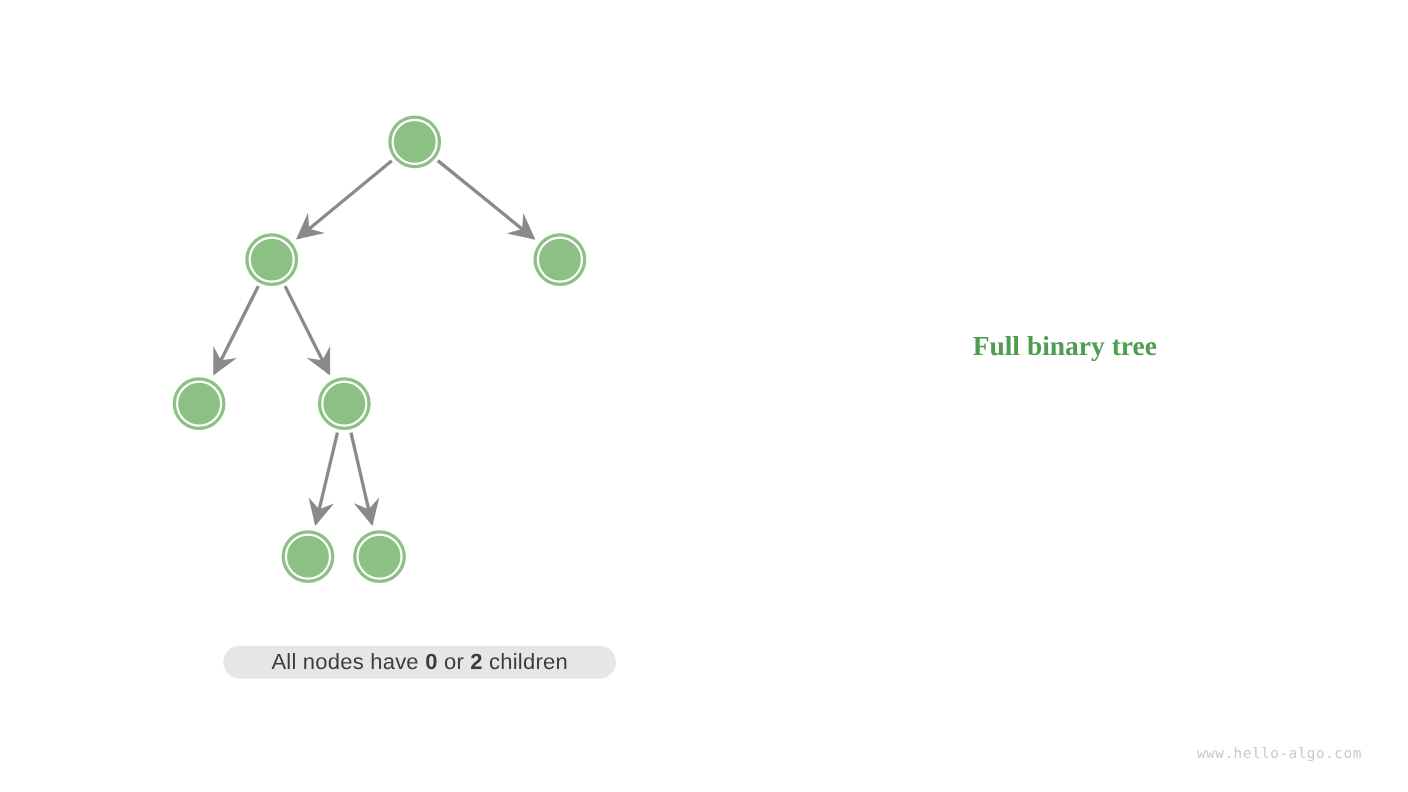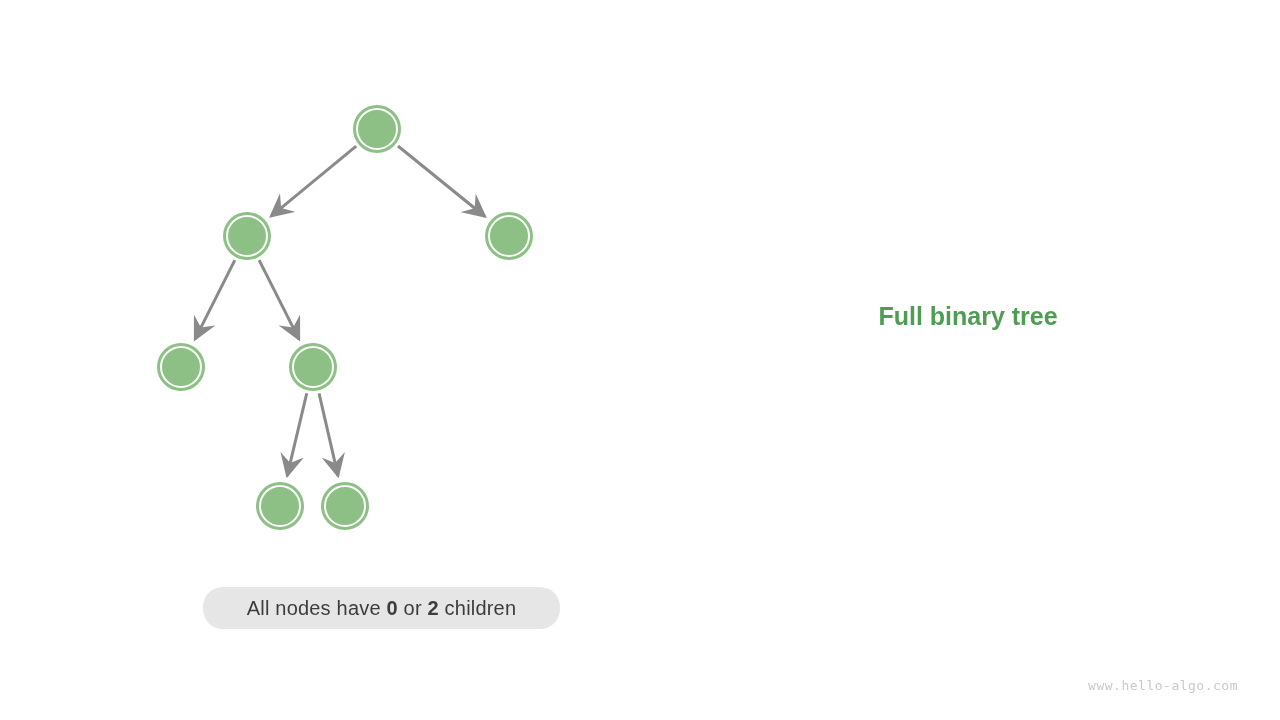--- a/index.html
+++ b/index.html
@@ -37,27 +37,28 @@
     border: 2px solid #ffffff;
   }
   .figure-title {
     position: absolute;
     top: 302px;
     left: 968px;
     transform: translateX(-50%);
     font-size: 25px;
     font-weight: 700;
     white-space: nowrap;
+    font-family: Liberation Serif, serif;
   }
   .caption-box {
     position: absolute;
     left: 203px;
     top: 587px;
     width: 357px;
-    height: 42px;
+    height: 30px;
     border-radius: 20px;
     display: flex;
     align-items: center;
     justify-content: center;
     font-size: 20px;
     letter-spacing: 0.2px;
     white-space: pre;
   }
   .caption-box b {
     font-weight: 700;

